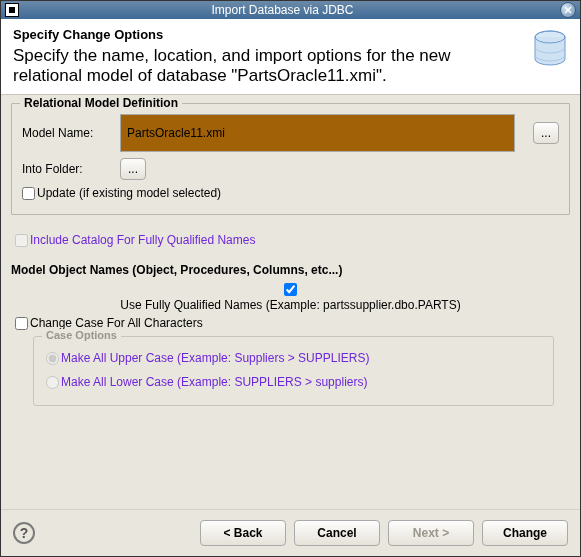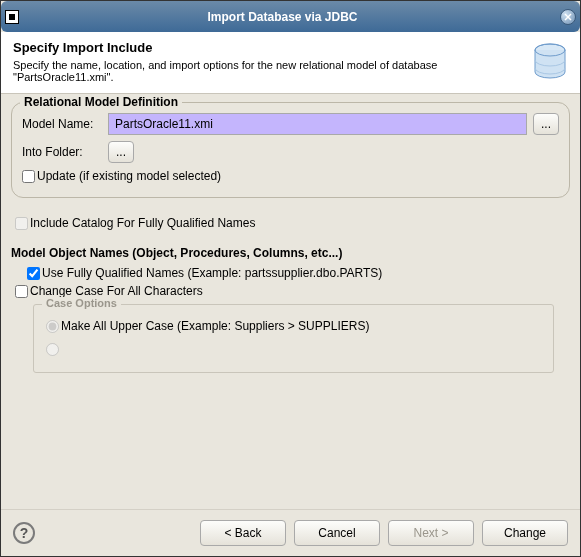--- a/index.html
+++ b/index.html
@@ -12,28 +12,27 @@
   }
   .window {
     width: 581px;
     height: 557px;
     background: #e9e6dd;
     display: flex;
     flex-direction: column;
     border: 1px solid #333;
   }
   .titlebar {
-    height: 31px;
+    height: 18px;
     background: linear-gradient(to bottom, #6b8aa8 0%, #3e6a97 100%);
     color: #fff;
     display: flex;
     align-items: center;
     padding: 0 4px;
-    font-weight: bold;
-    border-radius: 6px;
+    font-weight: normal;
   }
   .titlebar .sys-icon {
     width: 14px; height: 14px;
     background: #fff;
     border: 1px solid #000;
     margin-right: 6px;
     display: inline-flex;
     align-items: center;
     justify-content: center;
   }
@@ -65,65 +64,65 @@
     gap: 8px;
   }
   .header-strip .text { flex: 1; }
   .header-strip h1 {
     margin: 0 0 4px 0;
     font-size: 13px;
     font-weight: bold;
   }
   .header-strip p {
     margin: 0;
-    font-size: 11px;
+    font-size: 17px;
     color: #000;
     max-width: 460px;
   }
   .header-strip .db-icon { margin-top: 2px; }
 
   .content {
     flex: 1;
     padding: 8px 10px;
     overflow: hidden;
   }
 
   .group {
     border: 1px solid #bcb7a8;
-    border-radius: 12px;
+    border-radius: 1px;
     padding: 10px 10px;
     margin-bottom: 12px;
     position: relative;
   }
   .group > .legend {
     position: absolute;
     top: -8px;
     left: 8px;
     background: #e9e6dd;
     padding: 0 4px;
     font-weight: bold;
     font-size: 12px;
   }
 
   .form-row {
     display: flex;
     align-items: center;
     margin-bottom: 6px;
-    gap: 6px;
+    gap: 18px;
   }
   .form-row .lbl {
     width: 80px;
   }
   .form-row input[type=text] {
     flex: 1;
-    height: 22px;
+    height: 38px;
     border: 1px solid #a9a9a9;
     padding: 2px 6px;
     font-size: 12px;
-    background: #c4b5fd;
+    background: #a16207;
   }
   .browse-btn {
     width: 26px; height: 22px;
     border: 1px solid #a9a9a9;
     border-radius: 4px;
     background: linear-gradient(to bottom,#fdfdfb,#e5e2d9);
     display: flex;
     align-items: center;
     justify-content: center;
     cursor: pointer;
@@ -132,21 +131,21 @@
   .chk-row {
     display: flex;
     align-items: center;
     gap: 2px;
     margin: 4px 0;
   }
   .chk-row input[type=checkbox],
   .chk-row input[type=radio] {
     margin: 0;
   }
-  .disabled-text { color: #000000; }
+  .disabled-text { color: #6d28d9; }
 
   .section-heading {
     font-weight: bold;
     font-size: 12px;
     margin: 16px 0 6px 0;
   }
 
   .inner-group {
     border: 1px solid #c9c5ba;
     border-radius: 3px;
@@ -189,20 +188,21 @@
     min-width: 86px;
     height: 26px;
     border: 1px solid #a9a9a9;
     border-radius: 4px;
     background: linear-gradient(to bottom,#fdfdfb,#e5e2d9);
     display: flex;
     align-items: center;
     justify-content: center;
     padding: 0 3px;
     cursor: pointer;
+    font-weight: bold;
   }
   .wiz-btn.disabled {
     color: #9a968c;
     cursor: default;
   }
 </style>
 </head>
 <body>
 
 <div class="window">
@@ -215,21 +215,21 @@
     <div class="close-btn">
       <svg viewBox="0 0 8 8">
         <line x1="1" y1="1" x2="7" y2="7" stroke="#fff" stroke-width="1.4"></line>
         <line x1="7" y1="1" x2="1" y2="7" stroke="#fff" stroke-width="1.4"></line>
       </svg>
     </div>
   </div>
 
   <div class="header-strip">
     <div class="text">
-      <h1>Specify Import Include</h1>
+      <h1>Specify Change Options</h1>
       <p>Specify the name, location, and import options for the new relational model of database "PartsOracle11.xmi".</p>
     </div>
     <div class="db-icon">
       <svg width="36" height="40" viewBox="0 0 36 40">
         <ellipse cx="18" cy="8" rx="15" ry="6" fill="#d8e8f6" stroke="#6f9ccc"></ellipse>
         <path d="M3 8 V30 a15 6 0 0 0 30 0 V8" fill="#cfe2f3" stroke="#6f9ccc"></path>
         <ellipse cx="18" cy="8" rx="15" ry="6" fill="none" stroke="#6f9ccc"></ellipse>
         <path d="M3 18 a15 6 0 0 0 30 0" fill="none" stroke="#a9c7e4"></path>
         <path d="M3 26 a15 6 0 0 0 30 0" fill="none" stroke="#a9c7e4"></path>
       </svg>
@@ -262,40 +262,41 @@
       </div>
     </div>
 
     <div class="chk-row" style="margin: 18px 0 8px 4px;">
       <input type="checkbox" disabled="" style="">
       <span class="disabled-text">Include Catalog For Fully Qualified Names</span>
     </div>
 
     <div class="section-heading">Model Object Names (Object, Procedures, Columns, etc...)</div>
 
-    <div class="chk-row" style="margin-left:16px;">
+    <div class="chk-row" style="margin-left:0;flex-direction:column;">
       <input type="checkbox" checked="" style="">
       <span>Use Fully Qualified Names  (Example: partssupplier.dbo.PARTS)</span>
     </div>
 
     <div class="chk-row" style="margin-left:4px;">
       <input type="checkbox" style="">
       <span>Change Case For All Characters</span>
     </div>
 
     <div class="inner-group">
       <div class="legend">Case Options</div>
 
       <div class="chk-row">
         <input type="radio" name="case" checked="" disabled="" style="">
         <span class="disabled-text">Make All Upper Case  (Example: Suppliers &gt; SUPPLIERS)</span>
       </div>
 
       <div class="chk-row" style="margin-top:10px;">
         <input type="radio" name="case" disabled="" style="">
+        <span class="disabled-text">Make All Lower Case  (Example: SUPPLIERS &gt; suppliers)</span>
       </div>
     </div>
 
   </div>
 
   <div class="footer">
     <div class="help-btn">
       <span>?</span>
     </div>
     <div class="spacer"></div>

